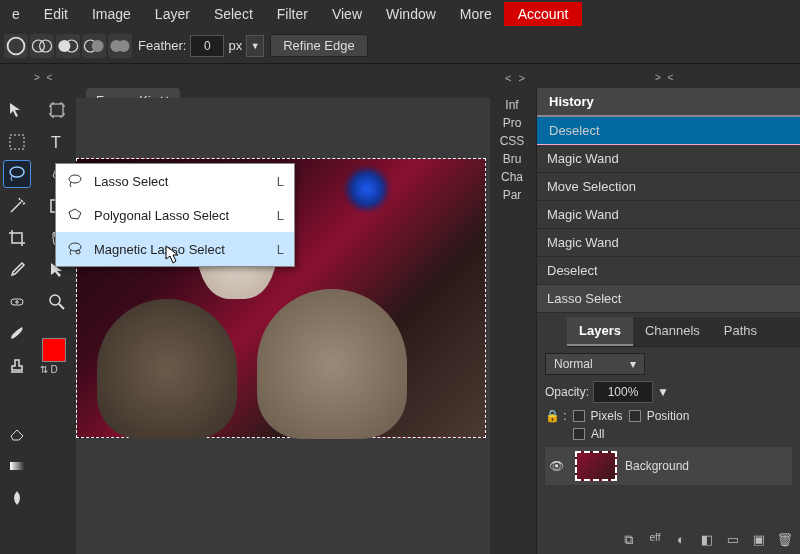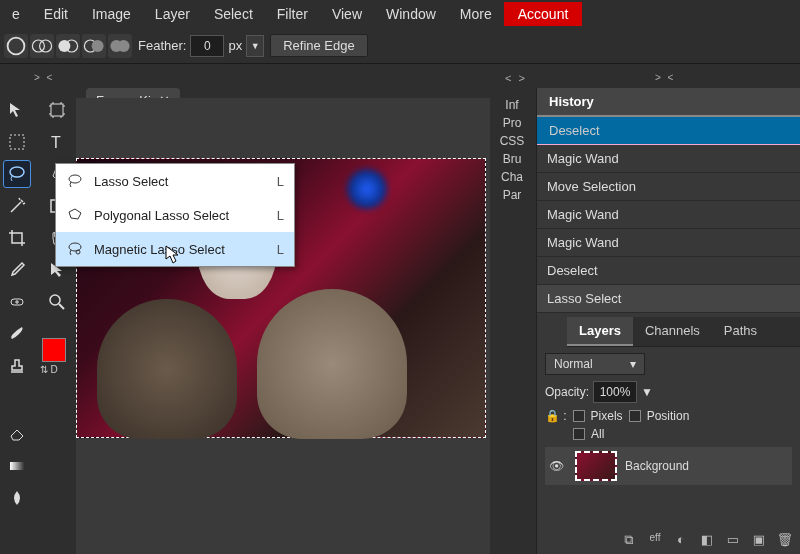--- a/index.html
+++ b/index.html
@@ -346,21 +346,21 @@
   </div>
   <div class="layerpanel">
     <div class="blendrow">
       <div class="blendsel">
         <span>Normal</span>
           <span>▾</span>
       </div>
     </div>
     <div class="oprow">
       <span>Opacity:</span>
-      <div class="numbox" style="width:44px">100%</div>
+      <div class="numbox" style="width:60px">100%</div>
       <span>▼</span>
     </div>
     <div class="lockrow">
       <span>🔒 :</span>
       <span class="chk"></span>
       <span>Pixels</span>
       <span class="chk"></span>
       <span>Position</span>
     </div>
     <div class="lockrow">

